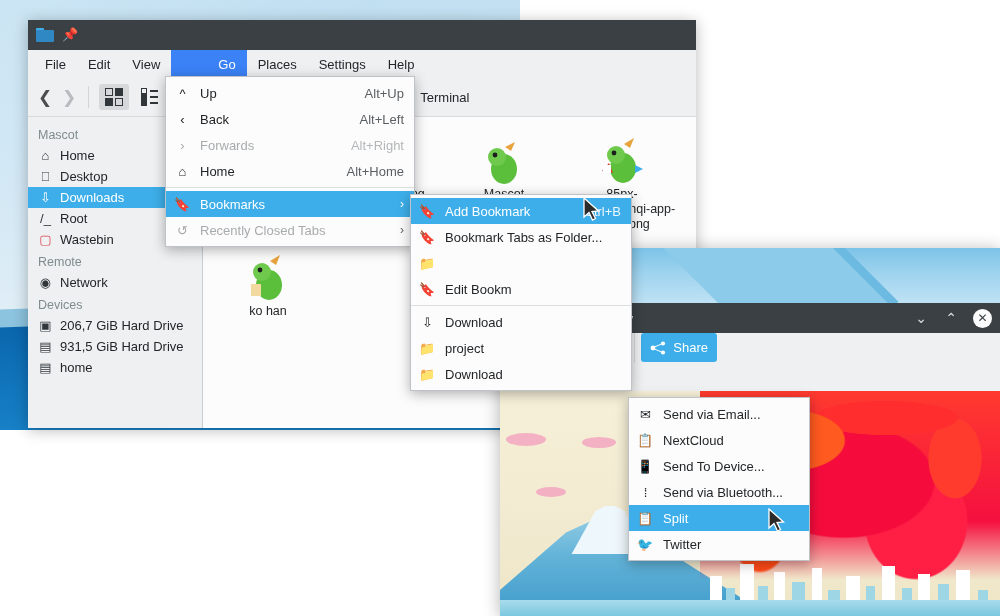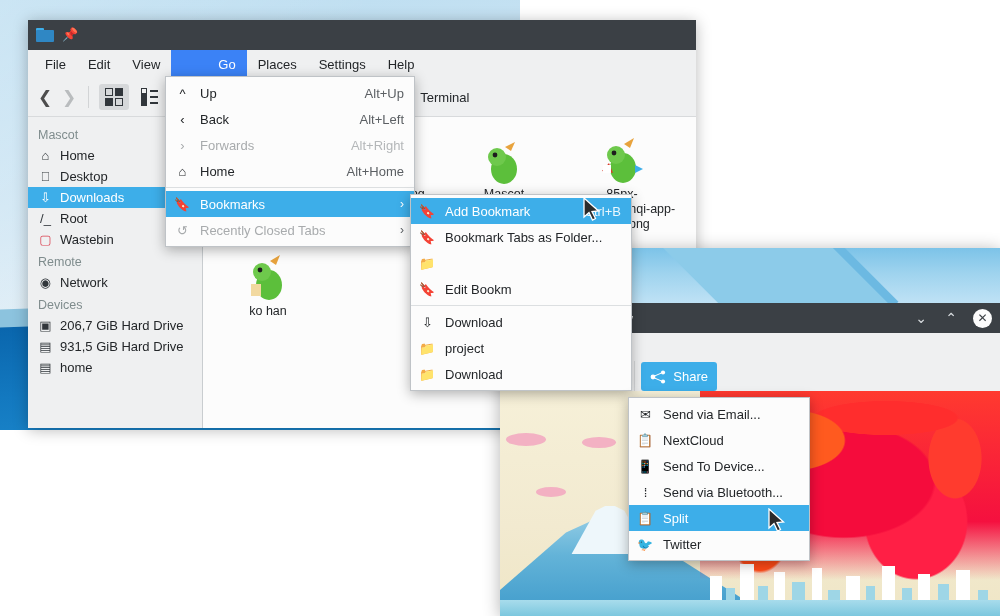--- a/index.html
+++ b/index.html
@@ -148,21 +148,21 @@
     position:relative; overflow:hidden;
   }
   #gwenview .gv-top-strip .chev1{position:absolute;left:50%;top:-70px;width:300px;height:120px;margin-left:-150px;background:#6cb9e2;transform:rotate(45deg);}
   #gwenview .gv-top-strip .chev2{position:absolute;left:50%;top:-58px;width:270px;height:120px;margin-left:-135px;background:#8ccbe9;transform:rotate(45deg);}
   #gwenview .titlebar { justify-content:flex-end; gap:14px; position:relative; }
   #gwenview .gv-title { position:absolute; left:8px; top:0; height:30px; display:flex; align-items:center; }
   .wbtn { font-size:14px; color:#d8dcdf; width:16px; text-align:center; }
   .wbtn.close { background:#fcfcfc; color:#3b4045; border-radius:50%; width:19px; height:19px; line-height:19px; font-size:12px; }
 
   #gwenview .gv-toolbar {
-    height:58px; background:#eff0f1; display:flex; align-items:flex-end; gap:0; padding:0 6px;
+    height:58px; background:#eff0f1; display:flex; align-items:flex-start; gap:0; padding:0 6px;
   }
   .gv-tb-btn { display:flex; align-items:center; gap:7px; padding:7px 9px; border-radius:3px; font-size:13px; }
   .gv-tb-btn.primary { background:#3daee9; color:#fff; }
   .gv-vsep { width:1px; height:30px; background:#d7d9db; margin:0 6px; }
   .rot-ico{width:17px;height:17px;position:relative;}
   .share-dots{width:16px;height:14px;position:relative;}
 
   #gv-image {
     position:absolute; left:0; top:143px; width:500px; height:225px; overflow:hidden;
     background:#f3ecd2;

